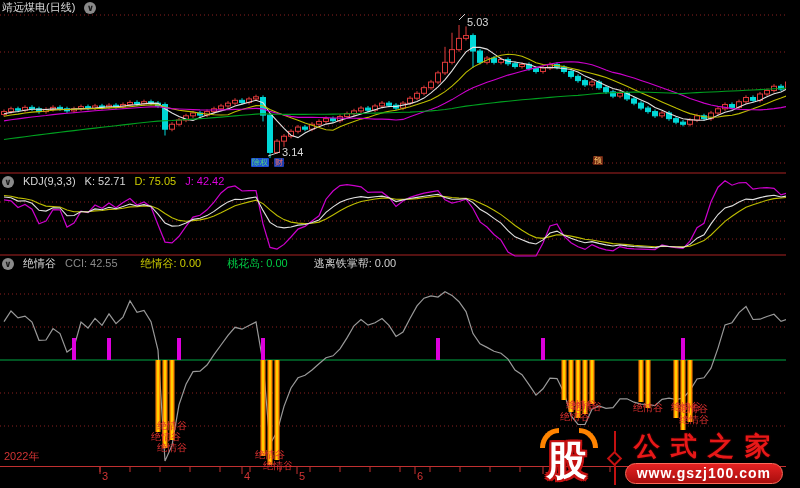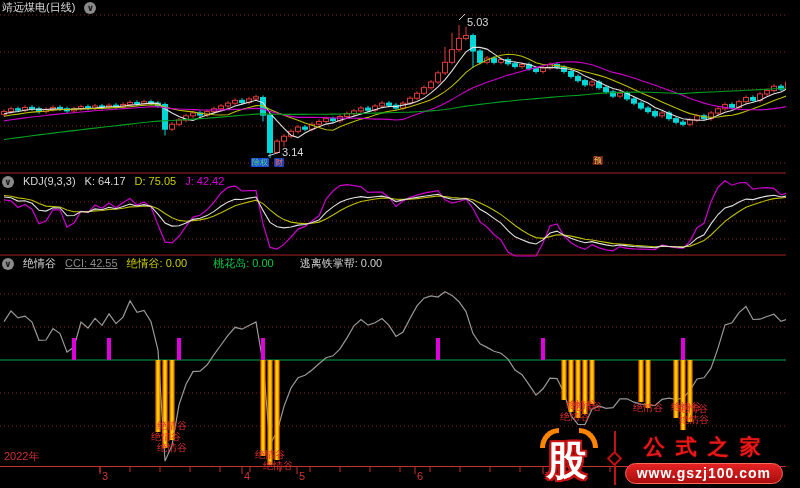--- a/index.html
+++ b/index.html
@@ -1,21 +1,21 @@
 <!DOCTYPE html>
 <html><head>
 <meta charset="utf-8">
 <style>
   html,body{margin:0;padding:0;background:#000;}
   #screen{position:relative;width:786px;height:488px;background:#000;overflow:hidden;
           font-family:"Liberation Sans","DejaVu Sans",sans-serif;}
   #cv{position:absolute;left:0;top:0;}
   .hdr{position:absolute;display:flex;align-items:center;gap:9px;font-size:11px;
        white-space:nowrap;line-height:13px;z-index:5;}
-  .c-lt{color:#d8d8d8;} .c-yel{color:#cccc00;} .c-mag{color:#dd00dd;} .c-gray{color:#8a8a8a;text-decoration:underline;}
+  .c-lt{color:#d8d8d8;} .c-yel{color:#cccc00;} .c-mag{color:#dd00dd;} .c-gray{color:#8a8a8a;}
   .chev{display:inline-flex;align-items:center;justify-content:center;width:12px;height:12px;
         border-radius:50%;background:#8a8a8a;color:#1a1a1a;font-size:9px;font-weight:bold;
         line-height:12px;cursor:pointer;}
   .plabel{position:absolute;color:#d8d8d8;font-size:11px;z-index:4;}
   .sig{position:absolute;color:#e03030;font-size:10px;line-height:10px;z-index:3;white-space:nowrap;}
   .axlbl{position:absolute;color:#d03333;font-size:11px;line-height:12px;z-index:2;}
   .badge{position:absolute;font-size:8px;line-height:9px;padding:0 1px;border-radius:1px;z-index:4;}
   
   .wm{position:absolute;right:3px;bottom:1px;height:58px;display:flex;align-items:center;z-index:20;}
   .wm-logo{position:relative;width:56px;height:56px;margin-right:8px;}
@@ -24,21 +24,21 @@
          text-shadow:-2px 0 #c41111,2px 0 #c41111,0 -2px #c41111,0 2px #c41111,
                      -2px -2px #c41111,2px 2px #c41111,-2px 2px #c41111,2px -2px #c41111;}
   .horn{position:absolute;width:14px;height:15px;border-top:5px solid #ff8400;
         border-right:5px solid #ff8400;border-radius:0 100% 0 0;}
   .hl{left:-1px;top:-2px;transform:scaleX(-1);}
   .hr{right:-1px;top:-2px;}
   .wm-sep{position:relative;width:2px;height:54px;background:#c41111;margin:0 9px;}
   .wm-diamond{position:absolute;left:-5px;top:22px;width:7px;height:7px;border:2px solid #c41111;
               background:#000;transform:rotate(45deg);}
   .wm-col{display:flex;flex-direction:column;align-items:center;}
-  .wm-brand{font-family:"DejaVu Serif","Liberation Serif",serif;font-weight:bold;font-size:21px;
+  .wm-brand{font-family:"DejaVu Serif","Liberation Serif",serif;font-weight:bold;font-size:26px;
             line-height:29px;color:#e81818;letter-spacing:11px;margin-bottom:2px;
             text-shadow:0 0 2px #7a0000;white-space:nowrap;padding-left:8px;}
   .wm-pill{background:linear-gradient(#e52222,#a80d0d);border:1px solid #ff6a5a;border-radius:11px;
            color:#fff;font-weight:bold;font-size:14px;line-height:19px;padding:0 11px;
            letter-spacing:1px;cursor:pointer;}
 </style>
 </head>
 <body>
 
 <div id="screen">
@@ -366,30 +366,30 @@
     </svg>
 
   <div class="hdr" id="hdr-main" style="top:1px;left:2px">
     <span class="c-lt">靖远煤电(日线)</span>
     <span class="chev">∨</span>
   </div>
 
   <div class="hdr" style="top:175px;left:2px">
     <span class="chev">∨</span>
     <span class="c-lt">KDJ(9,3,3)</span>
-    <span class="c-lt">K: 64.17</span>
+    <span class="c-lt">K: 52.71</span>
     <span class="c-yel">D: 75.05</span>
     <span class="c-mag">J: 42.42</span>
   </div>
 
   <div class="hdr" style="top:257px;left:2px">
     <span class="chev">∨</span>
     <span class="c-lt">绝情谷</span>
     <span class="c-gray">CCI: 42.55</span>
-    <span id="sub-wrap" style="display:flex;gap:26px;">
+    <span id="sub-wrap" style="display:flex;gap:26px;margin-left:14px">
         <span style="color:#cccc00">绝情谷: 0.00</span>
         <span style="color:#00cc44">桃花岛: 0.00</span>
         <span style="color:#cfcfcf">逃离铁掌帮: 0.00</span>
       </span>
   </div>
 
   <div class="plabel" style="left:467px;top:16px">5.03</div>
   <div class="plabel" style="left:282px;top:146px">3.14</div>
 
   <div class="axlbl" style="left:4px;top:450px">2022年</div>

